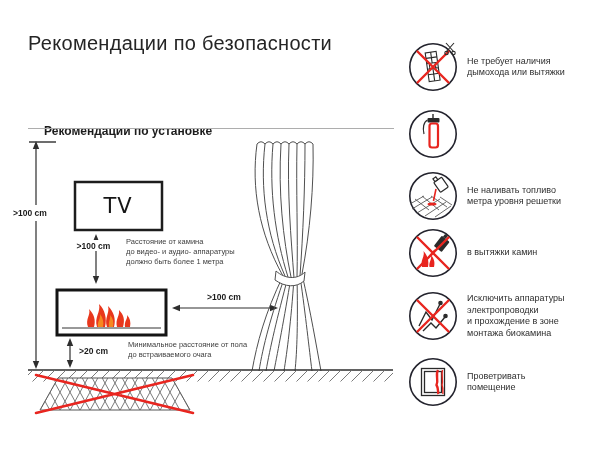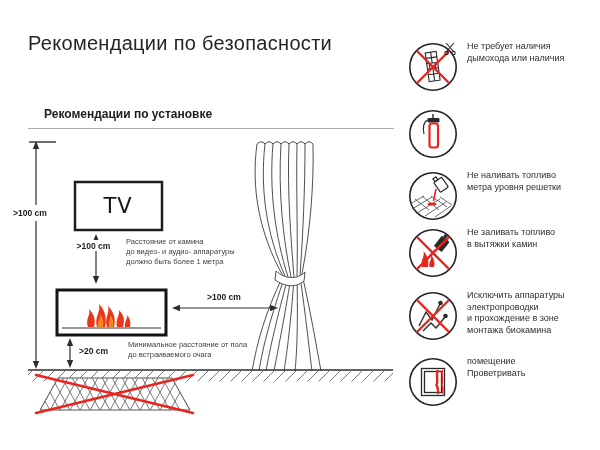--- a/index.html
+++ b/index.html
@@ -6,41 +6,41 @@
   html,body { background:#fff; }
   .page {
     position:relative; width:579px; height:450px; background:#ffffff;
     font-family:"Liberation Sans", sans-serif; color:#222; overflow:hidden;
   }
   .page-title {
     position:absolute; left:28px; top:32px; font-size:20px; font-weight:500;
     letter-spacing:0.3px; color:#252525;
   }
   .section-title {
-    position:absolute; left:28px; top:107px; font-size:12px; font-weight:bold; color:#1c1c1c;padding-left:16px;
+    position:absolute; left:28px; top:124px; font-size:12px; font-weight:bold; color:#1c1c1c;padding-left:16px;
   }
   .section-divider {
     position:absolute; left:28px; top:128px; width:366px; height:0;
     border-top:1px solid #adadad;
   }
   .diagram { position:absolute; left:0; top:128px; }
 
   
   .stroke-line { stroke:#2e2e2e; stroke-width:1.4; fill:none; }
   .arrow-line  { stroke:#2e2e2e; stroke-width:1.2; fill:none; }
   .arrow-head  { fill:#2e2e2e; stroke:none; }
   .measure { font-family:"Liberation Sans", sans-serif; font-size:8.5px; font-weight:bold; fill:#1b1b1b; }
   .note    { font-family:"Liberation Sans", sans-serif; font-size:7.5px; fill:#3d3d3d; }
   .tvtext  { font-family:"DejaVu Sans", sans-serif; font-size:21px; fill:#151515; letter-spacing:1px; }
   .curtain-line { stroke:#4f4f4f; stroke-width:1; fill:none; }
   .ring { fill:none; stroke:#23232d; stroke-width:1.6; }
   .nox  { stroke:#e8251f; stroke-width:2.4; stroke-linecap:round; fill:none; }
 
   .safety-list { position:absolute; left:407px; top:0; width:193px; height:450px; }
-  .safety-item { position:absolute; left:0; display:flex; align-items:flex-start; }
+  .safety-item { position:absolute; left:0; display:flex; align-items:center; }
   .badge { flex:0 0 auto; }
   .item-text { margin-left:8px; font-size:9px; line-height:11.5px; color:#2e2e2e; width:132px; }
   .item-text span { display:block; }
 </style>
 </head>
 <body>
 
 <div class="page">
 
   <h1 class="page-title">Рекомендации по безопасности</h1>
@@ -158,21 +158,21 @@
             <path d="M10.5 10.5 L41.5 41.5 M41.5 10.5 L10.5 41.5"></path>
           </g>
         <g stroke="#2a2a2a" stroke-width="1.1" fill="none">
           <path d="M39 2 L47 11 M47 2 L39 11"></path>
           <circle cx="39.5" cy="12" r="1.7"></circle>
             <circle cx="46.5" cy="12" r="1.7"></circle>
         </g>
       </svg>
       <div class="item-text">
         <span>Не требует наличия</span>
-        <span>дымохода или наличия</span>
+        <span>дымохода или вытяжки</span>
       </div>
     </div>
 
     <div class="safety-item" style="top:108px">
       <svg class="badge" width="52" height="52" viewBox="0 0 52 52">
         <circle cx="26" cy="26" r="23.2" class="ring"></circle>
         <g>
           <path d="M26 6 V10" stroke="#2a2a2a" stroke-width="1.4" fill="none"></path>
           <path d="M20.5 12 C16.5 14, 15.5 20, 17 26" stroke="#2a2a2a" stroke-width="1.2" fill="none"></path>
           <rect x="20.5" y="10" width="12" height="4.5" rx="1" fill="#2a2a2a"></rect>
@@ -211,21 +211,20 @@
         <g transform="rotate(38 34 17)" fill="#2a2a2a">
           <rect x="29.5" y="10" width="10" height="13" rx="1"></rect>
           <rect x="31" y="6.5" width="3.5" height="3.5"></rect>
         </g>
         <path d="M28 23 C 25 26, 23 28.5, 21 31" stroke="#e8251f" stroke-width="1.6" fill="none"></path>
         <g class="nox">
             <path d="M10.5 10.5 L41.5 41.5 M41.5 10.5 L10.5 41.5"></path>
           </g>
       </svg>
       <div class="item-text">
-        <span>Не заливать топливо</span>
         <span>в вытяжки камин</span>
       </div>
     </div>
 
     <div class="safety-item" style="top:290px">
       <svg class="badge" width="52" height="52" viewBox="0 0 52 52">
         <circle cx="26" cy="26" r="23.2" class="ring"></circle>
         <g stroke="#2a2a2a" stroke-width="1.4" fill="none">
           <path d="M12 36 L19 22 L25 30 L33 14"></path>
           <path d="M16 41 L24 33 L29 38 L38 27"></path>
@@ -248,19 +247,19 @@
       <svg class="badge" width="52" height="52" viewBox="0 0 52 52">
         <circle cx="26" cy="26" r="23.2" class="ring"></circle>
         <g stroke="#2a2a2a" stroke-width="1.3" fill="none">
           <rect x="14.5" y="12.5" width="23" height="27"></rect>
           <rect x="17.5" y="15.5" width="17" height="21"></rect>
         </g>
         <path d="M31 14 C 28 19, 32 24, 29.5 29 C 32 33, 30.5 36, 31.5 38" stroke="#e8251f" stroke-width="2.4" fill="none"></path>
         <path d="M35.5 14 C 34 19, 36.5 24, 35 29 C 36.5 33, 35.5 36, 36 38" stroke="#e8251f" stroke-width="1.4" fill="none"></path>
       </svg>
       <div class="item-text">
+        <span>Проветривать</span>
         <span>помещение</span>
-        <span>Проветривать</span>
       </div>
     </div>
 
   </div>
 </div>
 
 </body></html>

